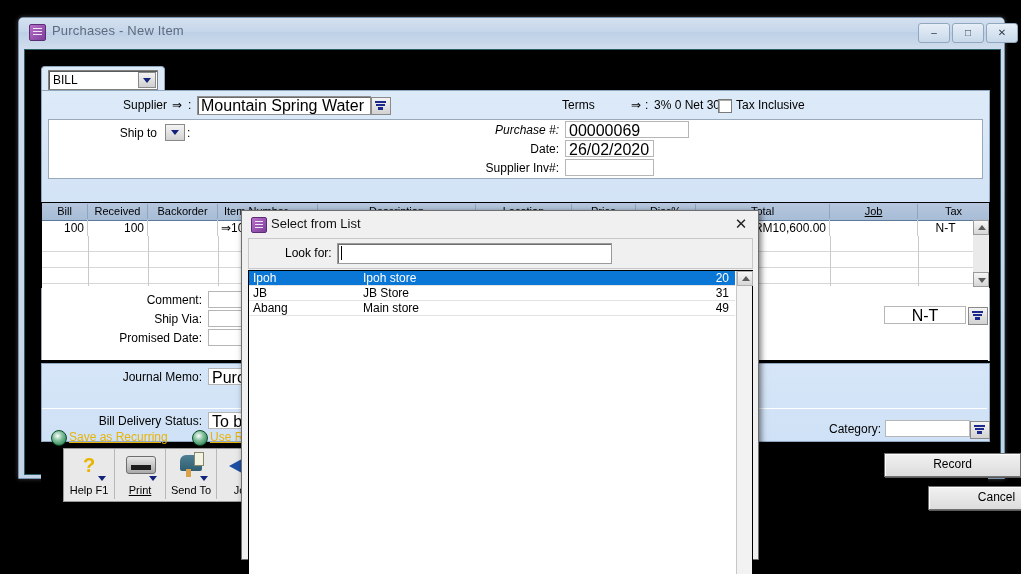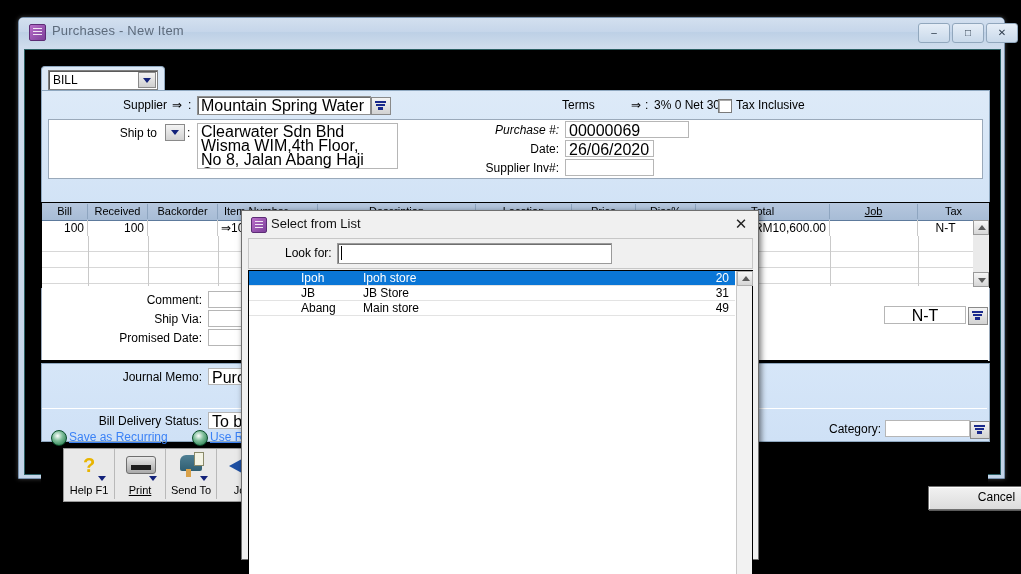--- a/index.html
+++ b/index.html
@@ -192,21 +192,21 @@
 
   .bluesec{
     position:absolute;left:14px;top:311px;width:947px;height:77px;
     background:linear-gradient(to bottom,#d6e6f8,#cfe1f6);
     border:1px solid #8fa8c0;
   }
   .bluesec .divider{position:absolute;left:0;top:44px;width:945px;height:1px;background:#fff;}
 
   .recur-btn{
     position:absolute;height:18px;line-height:18px;font-size:12px;
-    background:transparent;color:#3b82f6;white-space:nowrap;
+    background:transparent;color:#eab308;white-space:nowrap;
   }
   .recur-ic{
     position:absolute;left:0;top:2px;width:14px;height:14px;border-radius:50%;
     background:radial-gradient(circle at 40% 35%,#ffffff 0%,#7fbf9a 40%,#136b3c 100%);
     border:1px solid #0c4f2c;
   }
 
   
   .toolbar{
     position:absolute;left:14px;top:394px;width:947px;height:56px;
@@ -275,21 +275,21 @@
     background:#fff;border:1px solid #9a9a9a;box-shadow:inset 1px 1px 0 #6f6f6f;
   }
   .caretbar{position:absolute;left:3px;top:2px;width:1px;height:14px;background:#000;}
 
   .modal-list{
     position:absolute;left:6px;top:59px;width:503px;height:434px;
     background:#fff;border:1px solid #000;
   }
   .modal-list{height:434px;}
   .lrow{position:absolute;left:0;width:486px;height:14px;font-size:12px;line-height:14px;}
-  .lrow .c1{position:absolute;left:4px;top:0;margin-left:48px;}
+  .lrow .c1{position:absolute;left:4px;top:0;}
   .lrow .c2{position:absolute;left:114px;top:0;}
   .lrow .c3{position:absolute;right:6px;top:0;text-align:right;}
   .lrow.sel{background:#0a76d6;color:#fff;}
   .lsep{position:absolute;left:0;width:486px;height:1px;background:#e3e3e3;}
   .lscroll{
     position:absolute;right:0;top:0;width:16px;height:100%;background:#f2f2f2;
     border-left:1px solid #c7c7c7;box-sizing:border-box;
   }
   .lscroll .sbtn{border:1px solid #b0b0b0;}
   .u{text-decoration:underline;}
@@ -359,34 +359,29 @@
           <div class="lbl" style="left:612px;top:7px;">3% 0 Net 30</div>
 
           <div class="chk" style="left:676px;top:8px;"></div>
           <div class="lbl" style="left:694px;top:7px;">Tax Inclusive</div>
 
           <div class="subpanel">
             <div class="lbl" style="left:8px;top:6px;width:100px;">Ship to</div>
             <div class="smalldd" style="left:116px;top:4px;"></div>
             <span class="lbl" style="left:138px;top:6px;">:</span>
 
-            <div class="fld plain" style="left:148px;top:3px;width:201px;height:46px;line-height:14px;white-space:normal;">
-              <div>Clearwater Sdn Bhd</div>
-              <div>Wisma WIM,4th Floor,</div>
-              <div>No 8, Jalan Abang Haji Openg,</div>
-            </div>
 
             <div class="lbl" style="left:410px;top:3px;width:100px;font-style:italic;">Purchase #:</div>
             <div class="fld plain" style="left:516px;top:1px;width:124px;height:17px;">
               <span>00000069</span>
             </div>
 
             <div class="lbl" style="left:410px;top:22px;width:100px;">Date:</div>
             <div class="fld plain" style="left:516px;top:20px;width:89px;height:17px;">
-              <span>26/06/2020</span>
+              <span>26/02/2020</span>
             </div>
 
             <div class="lbl" style="left:400px;top:41px;width:110px;">Supplier Inv#:</div>
             <div class="fld plain" style="left:516px;top:39px;width:89px;height:17px;">
               <span></span>
             </div>
           </div>
         </div>
 
         <div class="grid">
@@ -513,20 +508,23 @@
               <div class="printer"></div>
               <div class="caret"></div>
               <div class="cap u">Print</div>
             </div>
             <div class="tbi" style="left:153px;border-right:none;">
               <div class="jrn"></div>
               <div class="cap">Jou</div>
             </div>
           </div>
 
+          <div class="bigbtn" style="left:843px;top:7px;">
+            <span>Record</span>
+          </div>
           <div class="bigbtn" style="left:843px;top:40px;margin-left:44px;">
             <span>Cancel</span>
           </div>
         </div>
 
       </div>
     </div>
   </div>
 
   <div class="modal">

